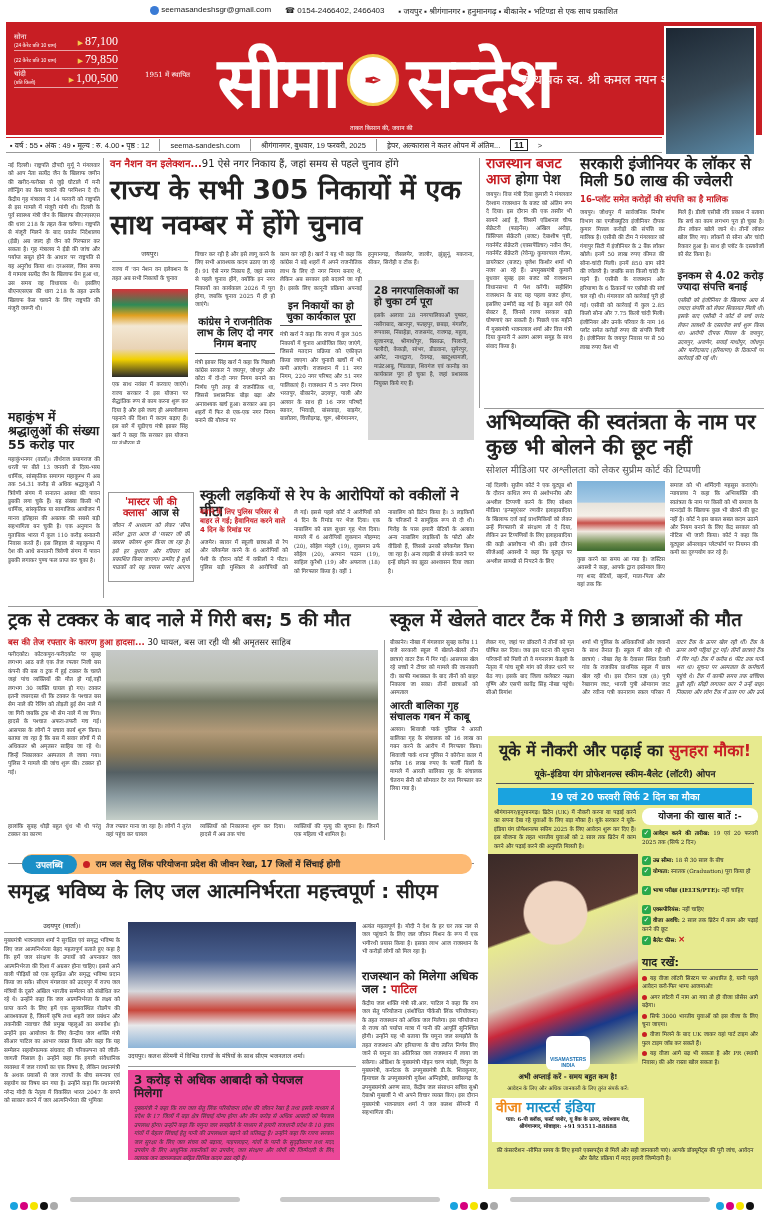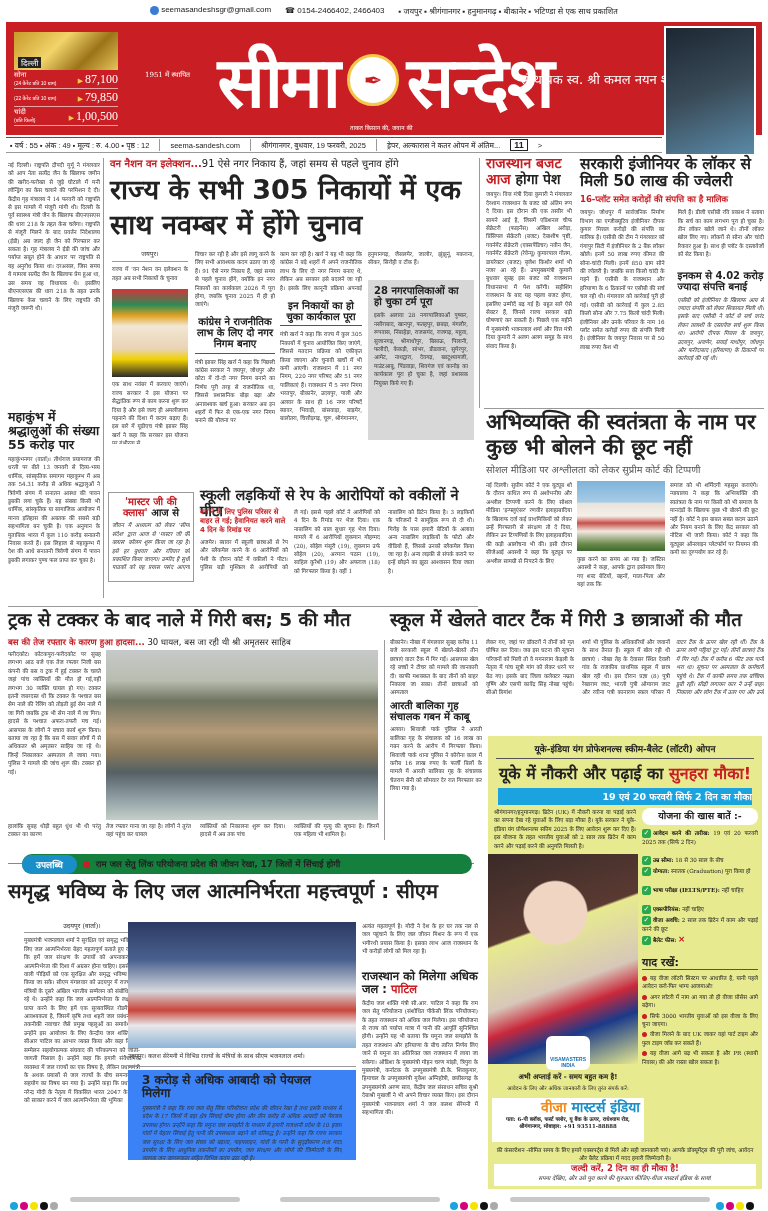--- a/index.html
+++ b/index.html
@@ -27,39 +27,36 @@
 .infobar .pg{border:1px solid #222;padding:0 3px;font-weight:bold;font-size:9px}
 .col-rule{width:1px;background:#999}
 .hrule{height:1px;background:#999}
 .hd{font-family:"DejaVu Sans",sans-serif;font-weight:bold;color:#222;line-height:1.12}
 .red{color:#c81e24}
 .body{font-family:"DejaVu Serif",serif;font-size:5.6px;line-height:8.4px;color:#333;text-align:justify;overflow:hidden}
 .body b{color:#111}
 .imgph{overflow:hidden}
 .ad{left:488px;top:736px;width:274px;height:453px;background:#e7ea8f}
 .ad .title{font-family:"DejaVu Sans",sans-serif;font-weight:bold;text-align:center}
-.bluebar{background:#1aa3df;color:#fff;text-align:right;font-family:"DejaVu Sans",sans-serif;font-weight:bold}
+.bluebar{background:#1aa3df;color:#fff;text-align:center;font-family:"DejaVu Sans",sans-serif;font-weight:bold}
 .check{display:inline-block;width:9px;height:9px;background:#2aa84a;color:#fff;font-size:7px;line-height:9px;text-align:center;border-radius:2px;margin-right:2px}
 .bullet{display:inline-block;width:5px;height:5px;background:#c81e24;border-radius:50%;margin-right:3px;vertical-align:middle}
 .dots span{display:inline-block;width:8px;height:8px;border-radius:50%;margin-right:2px}
 </style>
 </head>
 <body>
 
 <div class="abs topbar">
   <span><span class="ic"></span><span>seemasandeshsgr@gmail.com</span></span>
   <span><span>☎ </span><span>0154-2466402, 2466403</span></span>
   <span>▪ जयपुर ▪ श्रीगंगानगर ▪ हनुमानगढ़ ▪ बीकानेर ▪ भटिण्डा से एक साथ प्रकाशित</span>
 </div>
 
 <div class="abs masthead"></div>
 <div class="abs rates">
-  <div class="gold">
-      <span>दिल्ली</span>
-    </div>
   <div class="rate-row">
       <div class="lbl">
         <div>सोना</div>
         <div style="font-size:5px">(24 कैरेट प्रति 10 ग्राम)</div>
       </div>
       <div class="val">87,100</div>
     </div>
   <div class="rate-row">
       <div class="lbl">
         <div style="font-size:5px">(22 कैरेट प्रति 10 ग्राम)</div>
@@ -197,46 +194,46 @@
 <div class="abs body" style="left:486px;top:638px;width:88px;height:56px">लेकर गए, जहां पर डॉक्टरों ने तीनों को मृत घोषित कर दिया। जब इस घटना की सूचना परिजनों को मिली तो वे मगनाराम केड़ली के नेतृत्व में पांच सूत्री मांग को लेकर धरने पर बैठ गए। इसके बाद जिला कलेक्टर नम्रता वृष्णि और एसपी कावेंद्र सिंह नोखा पहुंचे। सीओ हिमांशु</div>
 <div class="abs body" style="left:582px;top:638px;width:88px;height:56px">शर्मा भी पुलिस के अधिकारियों और जवानों के साथ तैनात हैं। स्कूल में खेल रही थी छात्राएं : नोखा तेह के देवासर स्थित देवली गांव के राजकीय प्राथमिक स्कूल में छात्र खेल रही थी। इस दौरान प्रज्ञा (8) पुत्री रेखाराम जाट, भारती पुत्री ओमाराम जाट और रवीना पुत्री कानाराम स्कूल परिसर में बने</div>
 <div class="abs body" style="left:676px;top:638px;width:88px;height:56px;font-style:italic">वाटर टैंक के ऊपर खेल रही थीं। टैंक के ऊपर लगी पट्टियां टूट गईं। तीनों छात्राएं टैंक में गिर गईं। टैंक में करीब 6 फीट तक पानी भरा था। सूचना पर अस्पताल के कर्मचारी पहुंचे थे। टैंक में काफी समय तक बच्चियां डूबी रहीं। सीढ़ी लगाकर कार ने उन्हें बाहर निकाला और लोग टैंक में उतर गए और उन्हें बाहर निकाला।</div>
 
 <div class="abs" style="left:390px;top:700px;width:92px">
   <div class="hd" style="font-size:10px">आरती बालिका गृह संचालक गबन में काबू</div>
   <div class="body" style="height:105px;margin-top:3px">अलवर। शिवाजी पार्क पुलिस ने आरती बालिका गृह के संचालक को 16 लाख का गबन करने के आरोप में गिरफ्तार किया। शिवाजी पार्क थाना पुलिस ने कोरोना काल में करीब 16 लाख रुपए के फर्जी बिलों के मामले में आरती बालिका गृह के संचालक चेतराम सैनी को सोमवार देर रात गिरफ्तार कर लिया गया है।</div>
 </div>
 
 <div class="abs hrule" style="left:8px;top:863px;width:466px;background:#888"></div>
-<div class="abs" style="left:22px;top:854px;width:450px;height:20px;background:#15803d;border-radius:10px;display:flex;align-items:center">
+<div class="abs" style="left:22px;top:854px;width:450px;height:20px;background:#fdba74;border-radius:10px;display:flex;align-items:center">
   <span style="background:#1a8fc7;color:#fff;font-family:'DejaVu Sans',sans-serif;font-weight:bold;font-size:9px;padding:3px 14px;border-radius:10px">उपलब्धि</span>
   <span style="display:inline-block;width:7px;height:7px;border-radius:50%;background:#c81e24;margin:0 6px"></span>
   <span style="font-family:'DejaVu Sans',sans-serif;font-weight:bold;font-size:8.6px">राम जल सेतु लिंक परियोजना प्रदेश की जीवन रेखा, 17 जिलों में सिंचाई होगी</span>
 </div>
 <div class="abs hd" style="left:8px;top:880px;width:470px;font-size:20px">समृद्ध भविष्य के लिए जल आत्मनिर्भरता महत्त्वपूर्ण : सीएम</div>
-<div class="abs" style="left:24px;top:922px;width:116px">
+<div class="abs" style="left:4px;top:922px;width:116px">
   <div class="body" style="text-align:center;font-size:6.5px;border-bottom:1px solid #999;padding-bottom:2px">उदयपुर (वार्ता)।</div>
   <div class="body" style="height:258px;margin-top:3px">मुख्यमंत्री भजनलाल शर्मा ने सुरक्षित एवं समृद्ध भविष्य के लिए जल आत्मनिर्भरता बेहद महत्वपूर्ण बताते हुए कहा है कि हमें जल संरक्षण के उपायों को अपनाकर जल आत्मनिर्भरता की दिशा में अग्रसर होना चाहिए। इससे आने वाली पीढ़ियों को एक सुरक्षित और समृद्ध भविष्य प्रदान किया जा सके। सीएम मंगलवार को उदयपुर में राज्य जल मंत्रियों के दूसरे अखिल भारतीय सम्मेलन को संबोधित कर रहे थे। उन्होंने कहा कि जल आत्मनिर्भरता के लक्ष्य को प्राप्त करने के लिए हमें एक सुव्यवस्थित रोडमैप की आवश्यकता है, जिसमें कृषि तथा शहरी जल प्रबंधन और तकनीकी नवाचार जैसे प्रमुख पहलुओं का समावेश हो। उन्होंने इस आयोजन के लिए केन्द्रीय जल शक्ति मंत्री सीआर पाटिल का आभार व्यक्त किया और कहा कि यह सम्मेलन सहयोगात्मक संघवाद की परिकल्पना को जीती-जागती मिसाल है। उन्होंने कहा कि हमारी संवैधानिक व्यवस्था में जल राज्यों का एक विषय है, लेकिन प्रधानमंत्री के अथक प्रयासों से जल राज्यों के बीच समन्वय एवं सहयोग का विषय बन गया है। उन्होंने कहा कि प्रधानमंत्री नरेन्द्र मोदी के नेतृत्व में विकसित भारत 2047 के सपने को साकार करने में जल आत्मनिर्भरता की भूमिका</div>
 </div>
 <div class="abs" style="left:128px;top:922px;width:228px;height:126px;background:linear-gradient(180deg,#2d3b63 0%,#49608f 30%,#d6d8dc 55%,#c9463b 70%,#e8e8ea 82%,#8eb5d8 100%)"></div>
 <div class="abs body" style="left:128px;top:1052px;width:228px;height:10px;font-size:6px">उदयपुर। कलश सेरेमनी में विभिन्न राज्यों के मंत्रियों के साथ सीएम भजनलाल शर्मा।</div>
 <div class="abs hrule" style="left:128px;top:1066px;width:228px"></div>
-<div class="abs" style="left:128px;top:1070px;width:228px;height:90px;background:#3b82f6;padding:4px 14px">
+<div class="abs" style="left:128px;top:1070px;width:212px;height:90px;background:#ec4899;padding:4px 6px">
   <div class="hd" style="font-size:12px">3 करोड़ से अधिक आबादी को पेयजल मिलेगा</div>
   <div class="body" style="height:64px;margin-top:3px;font-style:italic">मुख्यमंत्री ने कहा कि राम जल सेतु लिंक परियोजना प्रदेश की जीवन रेखा है तथा इसके माध्यम से प्रदेश के 17 जिलों में बड़ा क्षेत्र सिंचाई योग्य होगा और तीन करोड़ से अधिक आबादी को पेयजल उपलब्ध होगा। उन्होंने कहा कि यमुना जल समझौते के माध्यम से हमारी राजधानी प्रदेश के 10 हजार गांवों में बेहतर सिंचाई हेतु पानी की उपलब्धता बढ़ाने को प्रतिबद्ध है। उन्होंने कहा कि राज्य सरकार जल सुरक्षा के लिए जल संचय को बढ़ावा, पाइपलाइन, गांवों के पानी के सुदृढ़ीकरण तथा मदद उपयोग के लिए आधुनिक तकनीकों का उपयोग, जल संरक्षण और लोगों की जिम्मेदारी के लिए व्यापक जन जागरूकता सहित विभिन्न कदम उठा रही है।</div>
 </div>
 <div class="abs" style="left:362px;top:922px;width:116px">
   <div class="body" style="height:42px">अत्यंत महत्वपूर्ण है। मोदी ने देश के हर घर तक नल से जल पहुंचाने के लिए जल जीवन मिशन के रूप में एक भगीरथी प्रयास किया है। इसका लाभ आज राजस्थान के भी करोड़ों लोगों को मिल रहा है।</div>
   <div class="hd" style="font-size:11.5px;margin-top:6px"><span>राजस्थान को मिलेगा अधिक जल :</span> <span class="red">पाटिल</span></div>
   <div class="body" style="height:178px;margin-top:3px">केंद्रीय जल शक्ति मंत्री सी.आर. पाटिल ने कहा कि राम जल सेतु परियोजना (संशोधित पीकेसी लिंक परियोजना) के तहत राजस्थान को अधिक जल मिलेगा। इस परियोजना से राज्य को पर्याप्त मात्रा में पानी की आपूर्ति सुनिश्चित होगी। उन्होंने यह भी बताया कि यमुना जल समझौते के तहत राजस्थान और हरियाणा के बीच त्वरित निर्णय लिए जाने से यमुना का अतिरिक्त जल राजस्थान में लाया जा सकेगा। ओडिशा के मुख्यमंत्री मोहन चरण मांझी, त्रिपुरा के मुख्यमंत्री, कर्नाटक के उपमुख्यमंत्री डी.के. शिवकुमार, हिमाचल के उपमुख्यमंत्री मुकेश अग्निहोत्री, छत्तीसगढ़ के उपमुख्यमंत्री अरुण साव, केंद्रीय जल संसाधन सचिव सुश्री देबाश्री मुखर्जी ने भी अपने विचार व्यक्त किए। इस दौरान मुख्यमंत्री भजनलाल शर्मा ने जल कलश सेरेमनी में सहभागिता की।</div>
 </div>
 
 <div class="abs ad">
+  <div class="title" style="font-size:16px;margin-top:3px"><span>यूके में नौकरी और पढ़ाई का</span> <span class="red">सुनहरा मौका!</span></div>
   <div class="title" style="font-size:9px;margin:6px 8px 0;padding-bottom:3px;border-bottom:1px solid #555">यूके-इंडिया यंग प्रोफेशनल्स स्कीम-बैलेट (लॉटरी) ओपन</div>
-  <div class="title" style="font-size:16px;margin-top:3px"><span>यूके में नौकरी और पढ़ाई का</span> <span class="red">सुनहरा मौका!</span></div>
   <div class="bluebar" style="font-size:9.5px;margin:4px 10px 0;padding:2px 0">19 एवं 20 फरवरी सिर्फ 2 दिन का मौका</div>
   <div style="position:absolute;left:6px;top:72px;width:142px">
     <div class="body" style="height:60px;color:#222">श्रीगंगानगर/हनुमानगढ़। ब्रिटेन (UK) में नौकरी करना या पढ़ाई करने का सपना देख रहे युवाओं के लिए बड़ा मौका है। यूके सरकार ने यूके-इंडिया यंग प्रोफेशनल्स स्कीम 2025 के लिए आवेदन शुरू कर दिए हैं। इस योजना के तहत भारतीय युवाओं को 2 साल तक ब्रिटेन में काम करने और पढ़ाई करने की अनुमति मिलती है।</div>
     <div class="hd" style="font-size:7.5px;text-align:right;border-bottom:1px solid #555;margin-top:4px">क्या है बैलेट (लॉटरी) वीजा?</div>
     <div class="body" style="height:44px;color:#222;text-align:center;margin-left:40px;margin-top:3px">यह एक खास वीजा है, जिसमें आवेदन करने के बाद लॉटरी सिस्टम से कुछ लोगों को चुना जाएगा। जिन्हें लॉटरी में चुना जाएगा, उन्हें 2 साल का UK वर्क परमिट मिलेगा।</div>
   </div>
   <div style="position:absolute;left:0;top:118px;width:150px;height:210px;background:radial-gradient(circle at 45% 28%,#f0d6c2 0 18%,transparent 19%),linear-gradient(160deg,#3a2a28 0%,#5a3a32 35%,#e7ea8f 36%,#d7c7b9 60%,#c9283b 70%,#1a3a8a 80%,#e7ea8f 100%)"></div>
   <div style="position:absolute;left:154px;top:72px;width:116px">
     <div class="hd" style="font-size:9.5px;background:#fff;border-radius:8px;text-align:center;padding:3px 0">योजना की खास बातें :-</div>
     <div style="margin-top:4px">
@@ -256,28 +253,24 @@
       <div class="body" style="color:#222;margin-bottom:2px"><span class="bullet"></span><span>वीजा मिलने के बाद UK जाकर वहां पार्ट टाइम और फुल टाइम जॉब कर सकते हैं।</span></div>
       <div class="body" style="color:#222"><span class="bullet"></span><span>यह वीजा आगे बढ़ भी सकता है और PR (स्थायी निवास) की ओर रास्ता खोल सकता है।</span></div>
     </div>
   </div>
   <div style="position:absolute;left:58px;top:300px;width:44px;height:34px;background:#fff;border-radius:6px;text-align:center;font-size:5px;color:#1a6fb0;font-family:'Liberation Sans',sans-serif;padding-top:20px;font-weight:bold">VISAMASTERS INDIA</div>
   <div style="position:absolute;left:4px;top:338px;width:152px">
     <div class="hd" style="font-size:7px;text-align:center">अभी अप्लाई करें - समय बहुत कम है!</div>
     <div class="body" style="font-size:5.4px;text-align:center;color:#222;margin-top:2px">आवेदन के लिए और अधिक जानकारी के लिए तुरंत संपर्क करें:</div>
   </div>
   <div style="position:absolute;left:4px;top:362px;width:152px;height:44px;background:#fff;padding:2px 4px">
-    <div class="hd" style="font-size:14px;text-align:right"><span style="color:#f08a1c">वीजा</span> <span style="color:#1a8fc7">मास्टर्स इंडिया</span></div>
+    <div class="hd" style="font-size:14px;text-align:left"><span style="color:#f08a1c">वीजा</span> <span style="color:#1a8fc7">मास्टर्स इंडिया</span></div>
     <div class="body" style="font-size:5.4px;line-height:7px;text-align:center;color:#222;font-weight:bold">पता: 6-पी ब्लॉक, फर्स्ट फ्लोर, यू बैंक के ऊपर, राधेश्याम रोड, श्रीगंगानगर, मोबाइल: +91 93511-88888</div>
   </div>
   <div class="body" style="position:absolute;left:8px;top:410px;width:258px;font-size:5.6px;text-align:center;color:#222;height:18px">फ्री कंसल्टेशन -सीमित समय के लिए हमारे एक्सपर्ट्स से मिलें और सही जानकारी पाएं। आपके डॉक्यूमेंट्स की पूरी जांच, आवेदन और बैलेट प्रक्रिया में मदद हमारी जिम्मेदारी है।</div>
-  <div style="position:absolute;left:6px;top:428px;width:262px;height:22px;background:#fff;text-align:center">
-    <div class="hd red" style="font-size:8.5px">जल्दी करें, 2 दिन का ही मौका है!</div>
-    <div class="body" style="font-size:5.8px;text-align:center;color:#222;font-style:italic">सपना देखिए, और उसे पूरा करने की शुरुआत कीजिए-वीजा मास्टर्स इंडिया के साथ!</div>
-  </div>
 </div>
 
 <div class="abs dots" style="left:10px;top:1195px">
   <span style="background:#1aa3df"></span><span style="background:#d6007e"></span><span style="background:#f6e400"></span><span style="background:#111"></span><span style="background:#aaa"></span>
 </div>
 <div class="abs" style="left:70px;top:1197px;width:170px;height:5px;background:#c8c8c8;border-radius:3px"></div>
 <div class="abs" style="left:280px;top:1197px;width:160px;height:5px;background:#c8c8c8;border-radius:3px"></div>
 <div class="abs dots" style="left:450px;top:1195px">
   <span style="background:#1aa3df"></span><span style="background:#d6007e"></span><span style="background:#f6e400"></span><span style="background:#111"></span><span style="background:#aaa"></span>
 </div>

